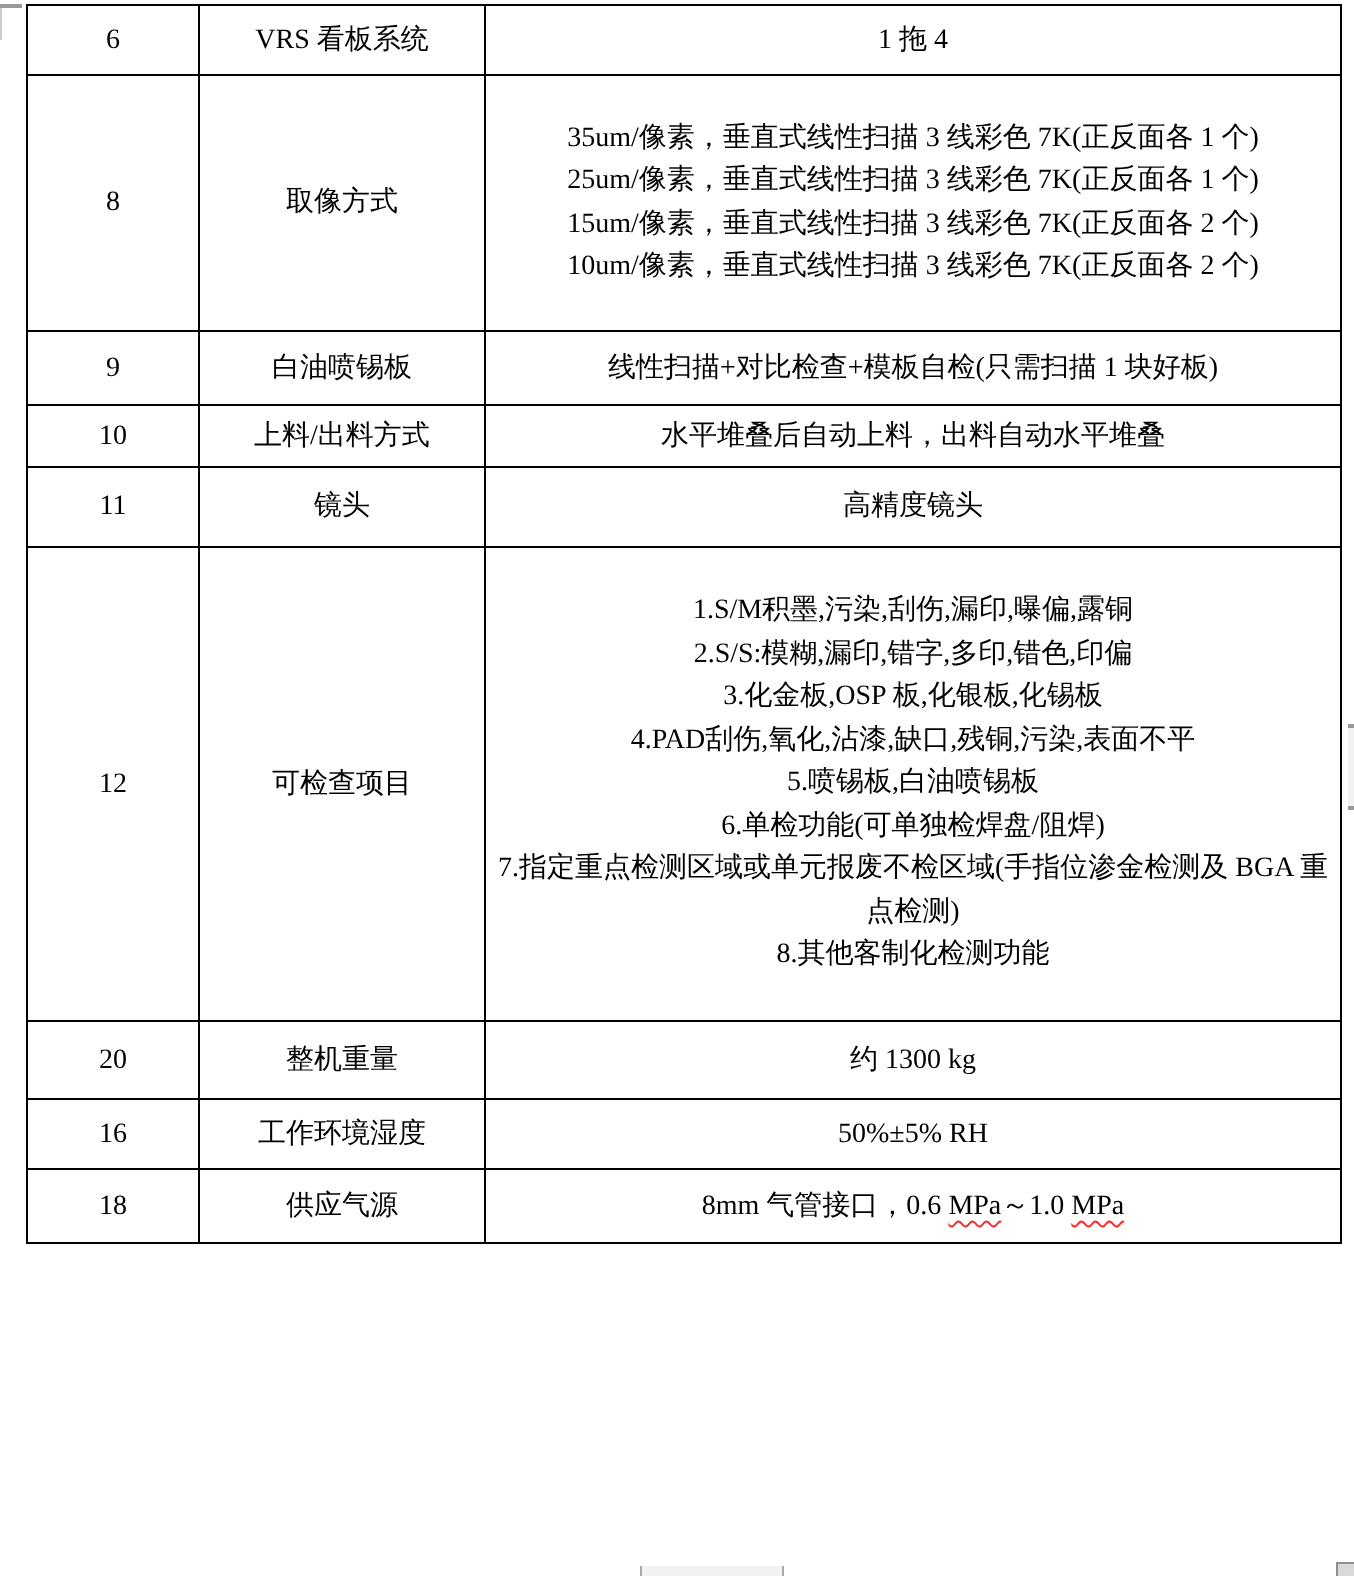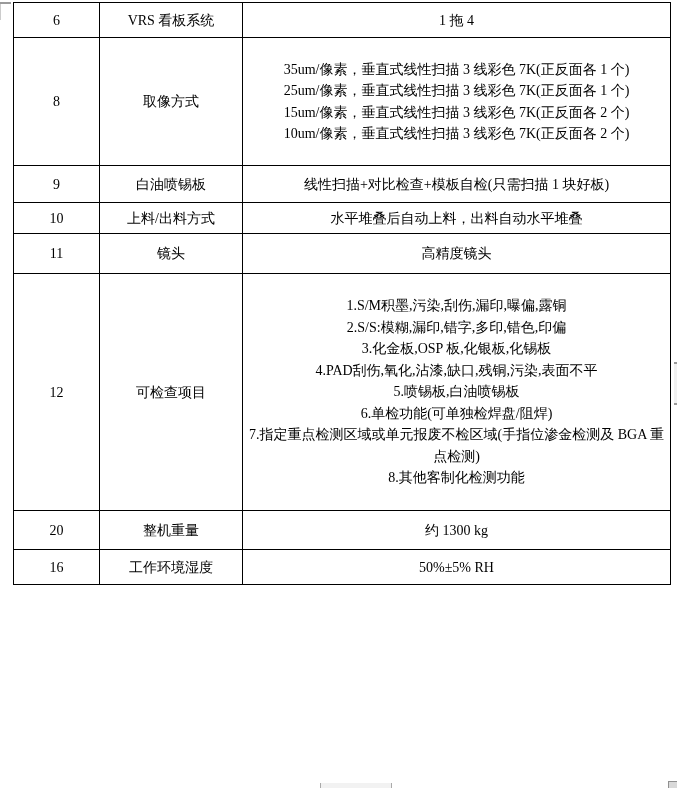--- a/index.html
+++ b/index.html
@@ -133,15 +133,22 @@
       <tr style="height:39px">
         <td class="c-no">20</td>
         <td>整机重量</td>
         <td>约 1300 kg</td>
       </tr>
       <tr style="height:35px">
         <td class="c-no">16</td>
         <td>工作环境湿度</td>
         <td>50%±5% RH</td>
       </tr>
+      <tr style="height:37px">
+        <td class="c-no">18</td>
+        <td>供应气源</td>
+        <td>
+          <span>8mm 气管接口，0.6 </span><span class="wavy">MPa</span><span>～1.0 </span><span class="wavy">MPa</span>
+        </td>
+      </tr>
     </tbody>
   </table>
 </div>
 
 </body></html>

